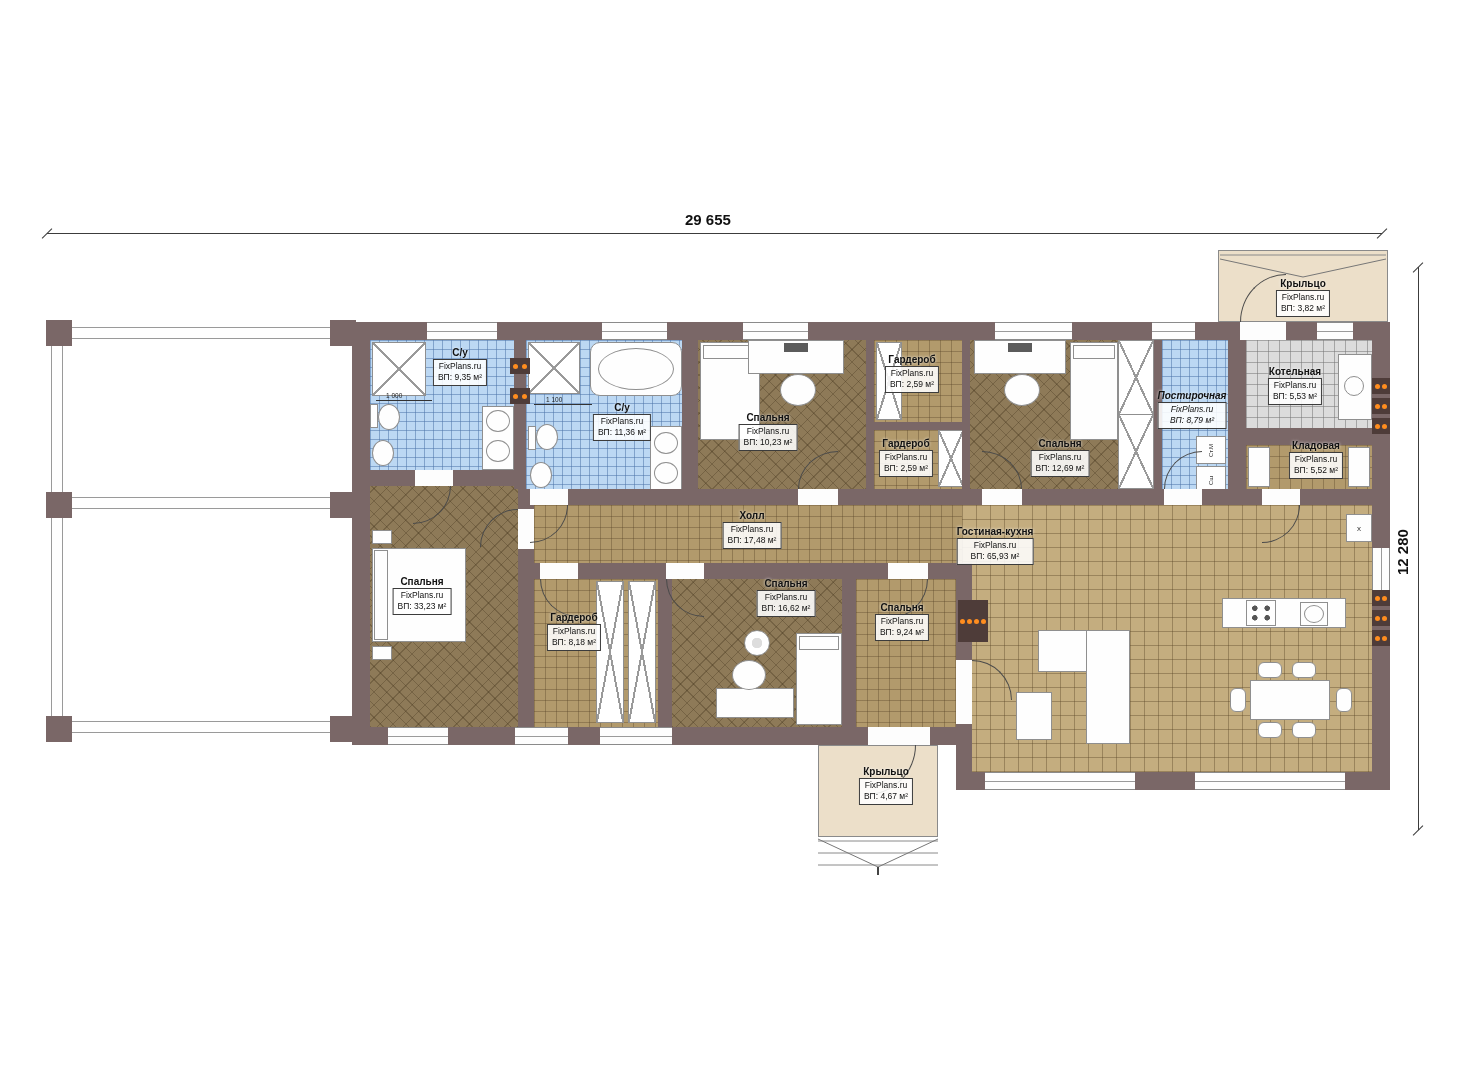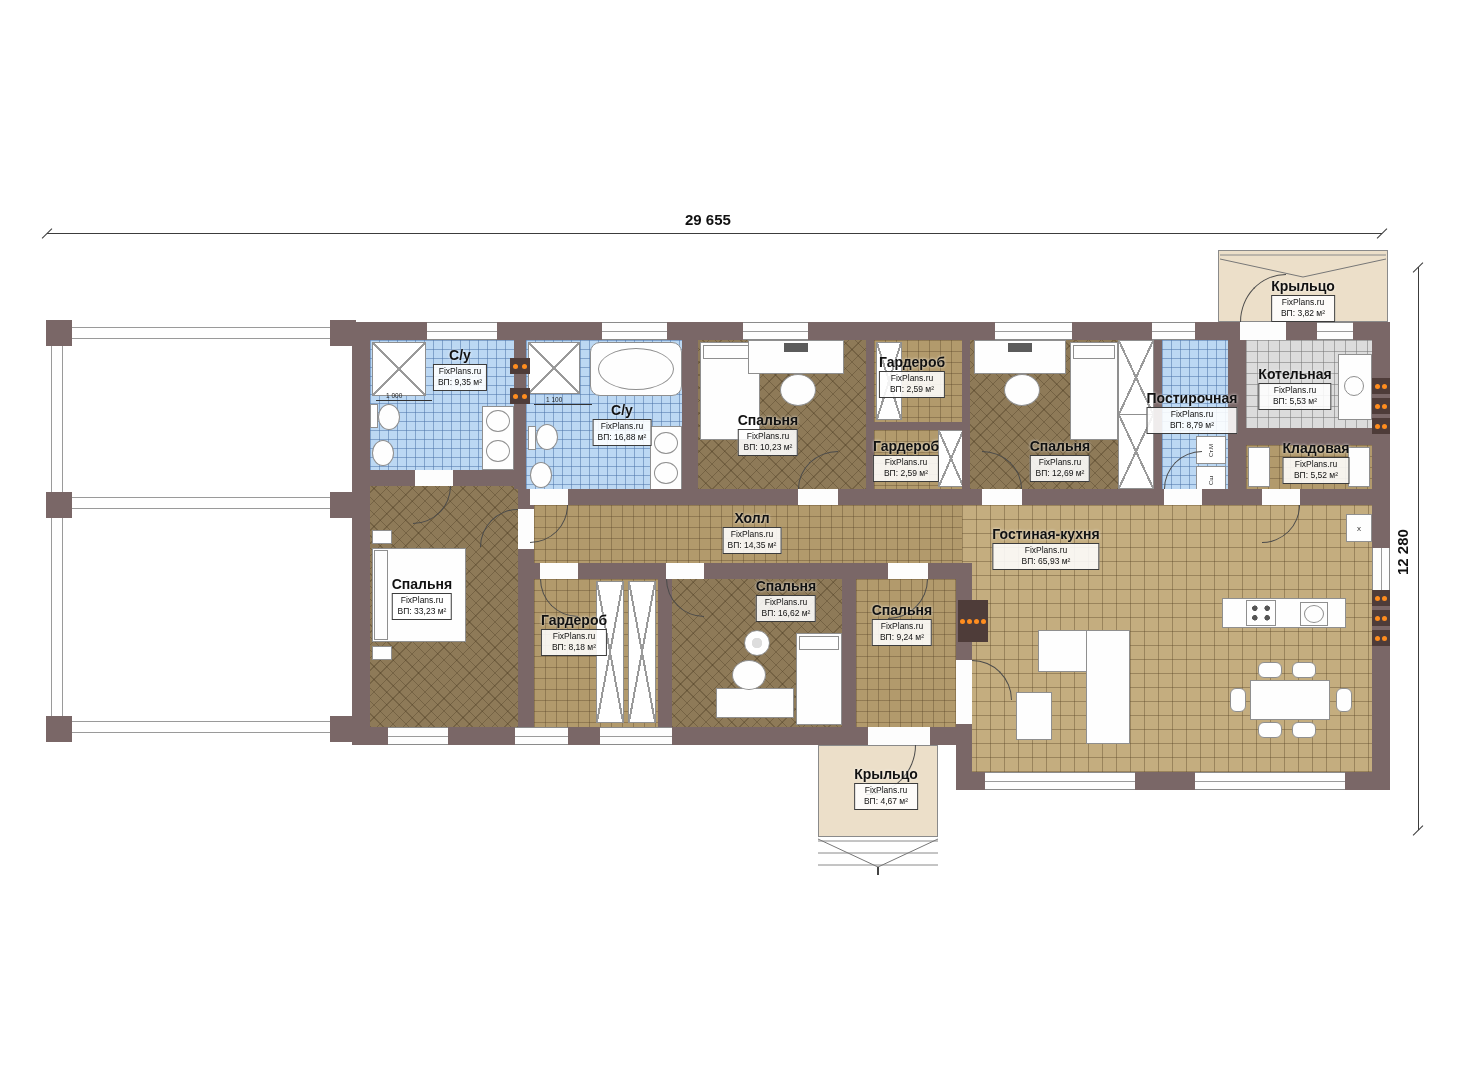--- a/index.html
+++ b/index.html
@@ -37,21 +37,21 @@
   .furn{position:absolute;background:#fefefe;border:1px solid #8f8f8f;box-sizing:border-box;z-index:10;}
   .oval{border-radius:50%;}
   .dark{background:#5b5b5b;border:none;}
   .xhatch{position:absolute;background-color:#fff;border:1px solid #8f8f8f;box-sizing:border-box;z-index:10;
       background-image:
       linear-gradient(to top right,transparent calc(50% - 1px),#9a9a9a calc(50% - 1px),#9a9a9a calc(50% + 1px),transparent calc(50% + 1px)),
       linear-gradient(to bottom right,transparent calc(50% - 1px),#9a9a9a calc(50% - 1px),#9a9a9a calc(50% + 1px),transparent calc(50% + 1px));}
   .arc{position:absolute;box-sizing:border-box;z-index:28;border:1px solid #4a4a4a;background:transparent;}
   
   .label{position:absolute;z-index:30;text-align:center;color:#111;transform:translateX(-50%);}
-  .label .rname{font-weight:bold;font-size:14px;white-space:nowrap;margin-bottom:1px;
+  .label .rname{font-weight:bold;font-size:10px;white-space:nowrap;margin-bottom:1px;
       text-shadow:0 0 3px rgba(255,255,255,.9);}
   .label .box{border:1px solid #3c3c3c;background:rgba(255,255,255,.88);padding:1px 4px;
       font-size:8.5px;line-height:1.35;white-space:nowrap;}
   
   .vent{position:absolute;background:#4e3c39;z-index:26;display:flex;flex-wrap:wrap;
       align-content:space-evenly;justify-content:space-evenly;}
   .dot{width:5px;height:5px;border-radius:50%;background:#ff8d1f;}
   
   .beam-h{position:absolute;height:12px;border-top:1px solid #9a9a9a;border-bottom:1px solid #9a9a9a;box-sizing:border-box;z-index:3;}
   .beam-v{position:absolute;width:12px;border-left:1px solid #9a9a9a;border-right:1px solid #9a9a9a;box-sizing:border-box;z-index:3;}
@@ -313,21 +313,21 @@
     <div class="rname">С/у</div>
     <div class="box">
         <div>FixPlans.ru</div>
       <div>ВП: 9,35 м²</div>
       </div>
   </div>
   <div class="label" style="left:622px;top:402px;">
     <div class="rname">С/у</div>
     <div class="box">
         <div>FixPlans.ru</div>
-      <div>ВП: 16,88 м²</div>
+      <div>ВП: 11,36 м²</div>
       </div>
   </div>
   <div class="label" style="left:768px;top:412px;">
     <div class="rname">Спальня</div>
     <div class="box">
         <div>FixPlans.ru</div>
       <div>ВП: 10,23 м²</div>
       </div>
   </div>
   <div class="label" style="left:912px;top:354px;">
@@ -344,21 +344,21 @@
       <div>ВП: 2,59 м²</div>
       </div>
   </div>
   <div class="label" style="left:1060px;top:438px;">
     <div class="rname">Спальня</div>
     <div class="box">
         <div>FixPlans.ru</div>
       <div>ВП: 12,69 м²</div>
       </div>
   </div>
-  <div class="label" style="left:1192px;top:390px;">
+  <div class="label" style="left:1192px;top:390px;font-style:italic;">
     <div class="rname">Постирочная</div>
     <div class="box">
         <div>FixPlans.ru</div>
       <div>ВП: 8,79 м²</div>
       </div>
   </div>
   <div class="label" style="left:1295px;top:366px;">
     <div class="rname">Котельная</div>
     <div class="box">
         <div>FixPlans.ru</div>
@@ -390,38 +390,38 @@
     <div class="rname">Гардероб</div>
     <div class="box">
         <div>FixPlans.ru</div>
       <div>ВП: 8,18 м²</div>
       </div>
   </div>
   <div class="label" style="left:752px;top:510px;">
     <div class="rname">Холл</div>
     <div class="box">
         <div>FixPlans.ru</div>
-      <div>ВП: 14,35 м²</div>
+      <div>ВП: 17,48 м²</div>
       </div>
   </div>
   <div class="label" style="left:786px;top:578px;">
     <div class="rname">Спальня</div>
     <div class="box">
         <div>FixPlans.ru</div>
       <div>ВП: 16,62 м²</div>
       </div>
   </div>
   <div class="label" style="left:902px;top:602px;">
     <div class="rname">Спальня</div>
     <div class="box">
         <div>FixPlans.ru</div>
       <div>ВП: 9,24 м²</div>
       </div>
   </div>
-  <div class="label" style="left:1046px;top:526px;">
+  <div class="label" style="left:995px;top:526px;">
     <div class="rname">Гостиная-кухня</div>
     <div class="box">
         <div>FixPlans.ru</div>
       <div>ВП: 65,93 м²</div>
       </div>
   </div>
   <div class="label" style="left:886px;top:766px;">
     <div class="rname">Крыльцо</div>
     <div class="box">
         <div>FixPlans.ru</div>

